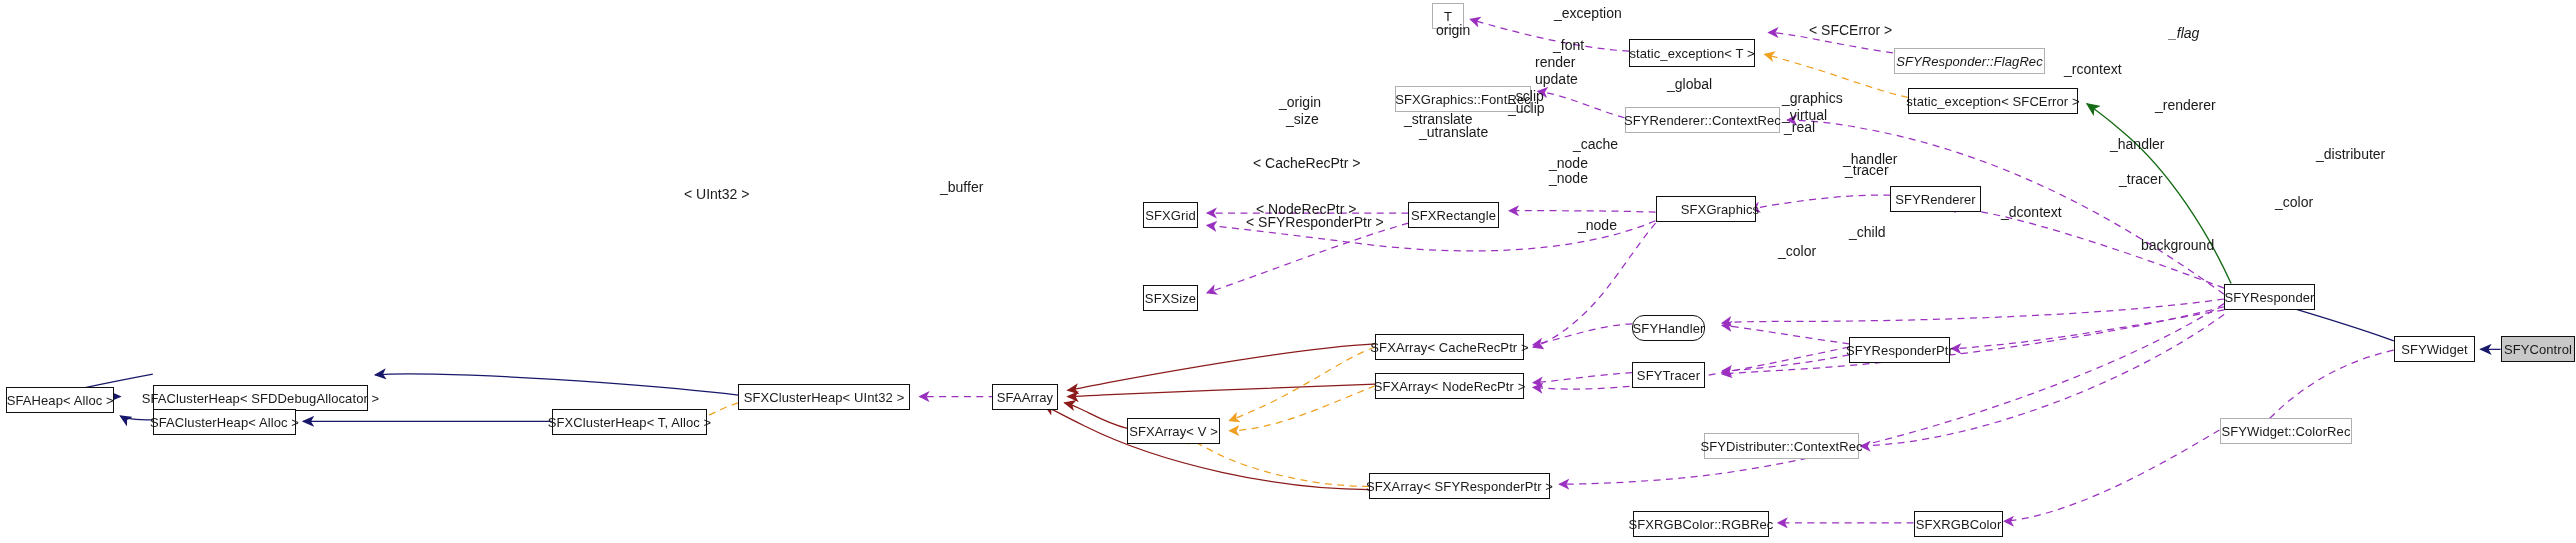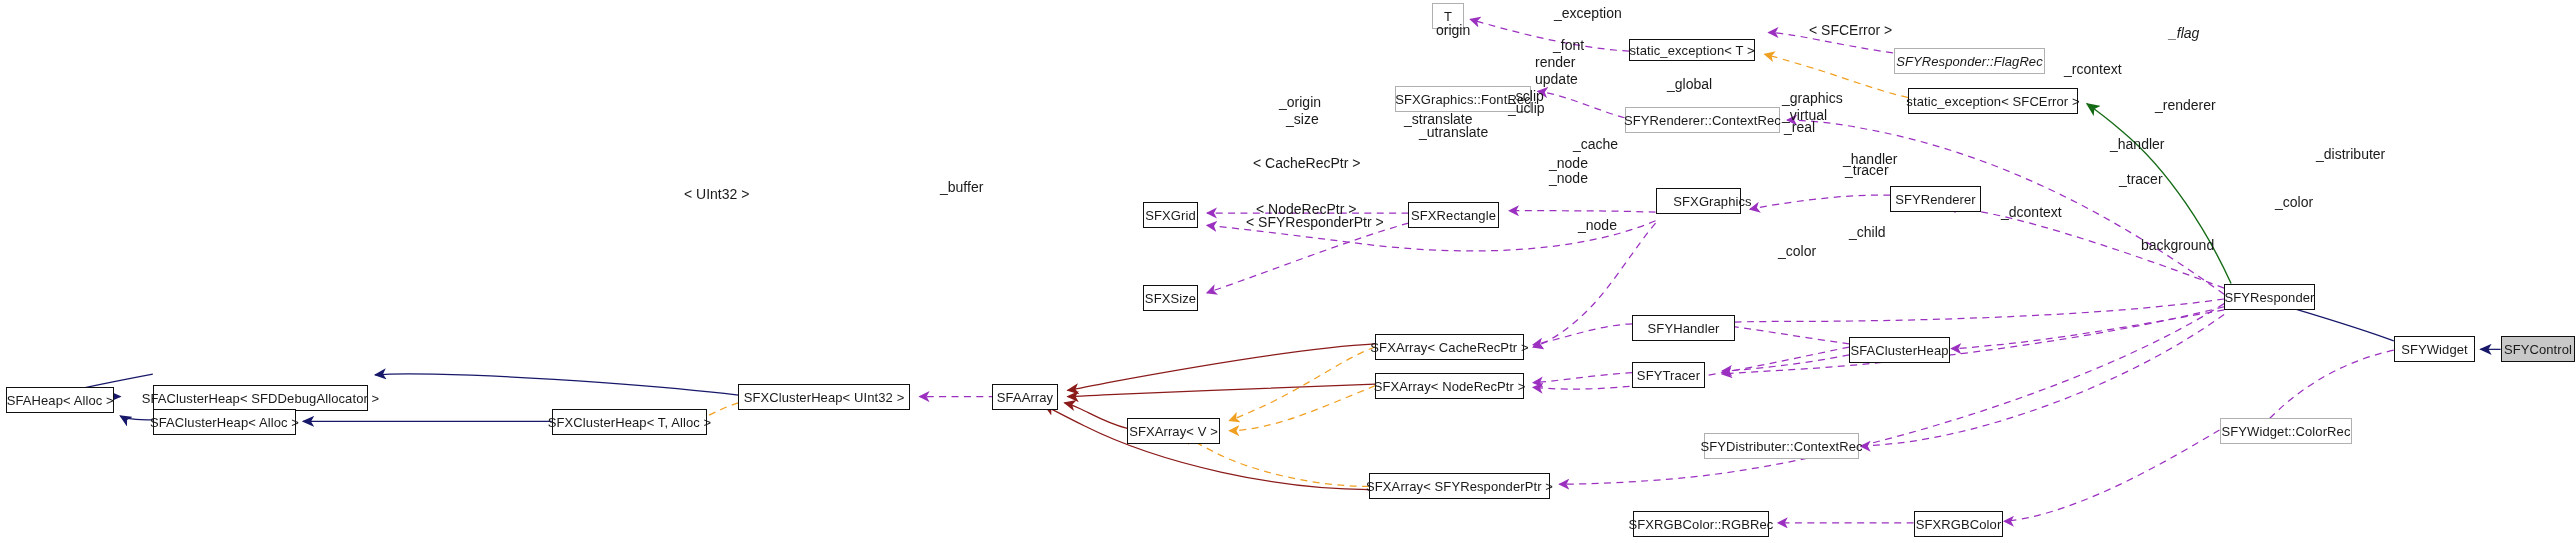--- a/index.html
+++ b/index.html
@@ -93,21 +93,21 @@
 
     <g fill="none" stroke="#156b15" stroke-width="1.8" marker-end="url(#ar-green)">
       <path d="M2880,366 C2850,300 2800,220 2740,170 C2720,153 2704,141 2694,134"></path>
     </g>
   </svg>
 
   <div class="node grayborder" style="left:1432px;top:3.1px;width:32px;height:26px;">
     <span>T</span>
     </div>
 
-  <div class="node solid" style="left:1629px;top:39px;width:126px;height:22px;">
+  <div class="node solid" style="left:1629px;top:39px;width:126px;height:28px;">
     <span>static_exception&lt; T &gt;</span>
     </div>
 
   <div class="node grayborder" style="left:1894px;top:48px;width:151px;height:26px;font-style:italic;">
     <span>SFYResponder::FlagRec</span>
     </div>
 
   <div class="node solid" style="left:1908px;top:88px;width:170px;height:26px;">
     <span>static_exception&lt; SFCError &gt;</span>
     </div>
@@ -125,38 +125,38 @@
     </div>
 
   <div class="node solid" style="left:1143px;top:202px;width:55px;height:26px;">
     <span>SFXGrid</span>
     </div>
 
   <div class="node solid" style="left:1408px;top:202px;width:91px;height:26px;">
     <span>SFXRectangle</span>
     </div>
 
-  <div class="node solid" style="left:1656px;top:188px;width:85px;height:26px;padding-left:28px;">
+  <div class="node solid" style="left:1656px;top:196px;width:100px;height:26px;padding-left:28px;">
     <span>SFXGraphics</span>
     </div>
 
   <div class="node solid" style="left:1143px;top:285px;width:55px;height:26px;">
     <span>SFXSize</span>
     </div>
 
   <div class="node solid" style="left:2224px;top:284px;width:91px;height:26px;">
     <span>SFYResponder</span>
     </div>
 
-  <div class="node solid" style="left:1632px;top:315px;width:103px;height:26px;">
+  <div class="node solid" style="left:1632px;top:315px;width:73px;height:26px;border-radius:12px;">
     <span>SFYHandler</span>
     </div>
 
   <div class="node solid" style="left:1849px;top:337px;width:101px;height:26px;">
-    <span>SFAClusterHeap</span>
+    <span>SFYResponderPtr</span>
     </div>
 
   <div class="node solid" style="left:2394px;top:336px;width:81px;height:26px;">
     <span>SFYWidget</span>
     </div>
 
   <div class="node highlight" style="left:2501px;top:336px;width:74px;height:26px;">
     <span>SFYControl</span>
     </div>
 

